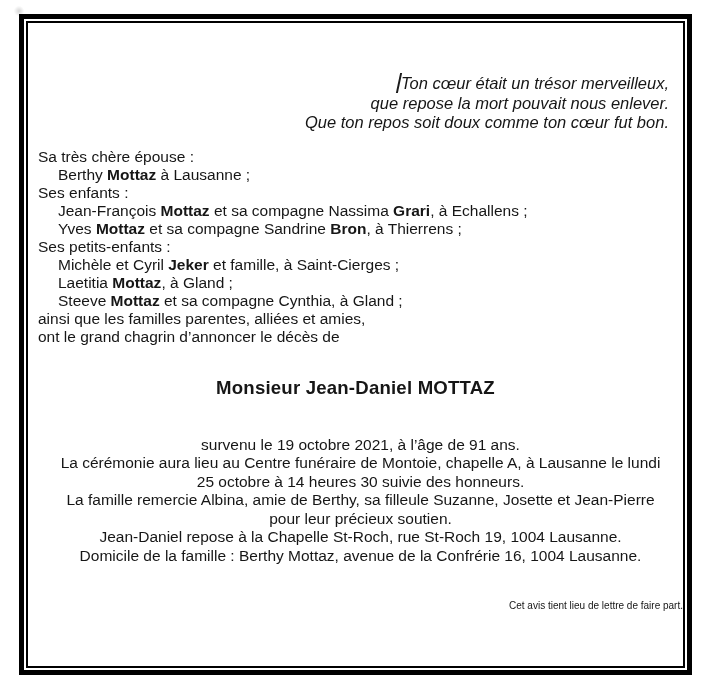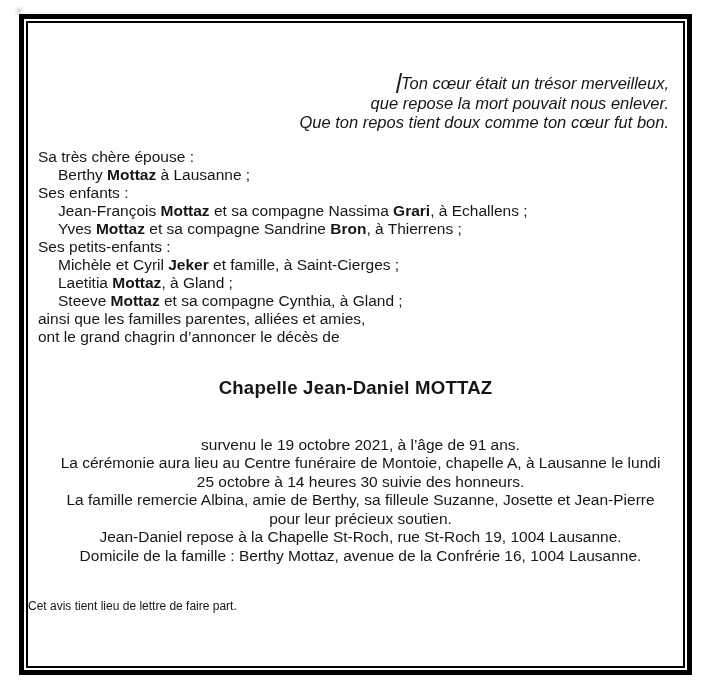--- a/index.html
+++ b/index.html
@@ -76,32 +76,32 @@
   .details {
     margin-top: 37px;
     padding-left: 10px;
     font-size: 15.5px;
     line-height: 18.5px;
     white-space: pre;
     text-align: center;
   }
   .closing {
     margin-top: 32px;
-    text-align: left;
-    font-size: 12px;
+    text-align: right;
+    font-size: 10px;
     line-height: 18.5px;
   }
 </style>
 </head>
 <body>
 
 <div class="page">
   <div class="scan-noise"></div>
   <div class="frame">
     <div class="frame-inner">
-      <div class="epigraph"><div><span class="cursor"></span>Ton cœur était un trésor merveilleux,</div><div>que repose la mort pouvait nous enlever.</div><div>Que ton repos tient doux comme ton cœur fut bon.</div></div>
+      <div class="epigraph"><div><span class="cursor"></span>Ton cœur était un trésor merveilleux,</div><div>que repose la mort pouvait nous enlever.</div><div>Que ton repos soit doux comme ton cœur fut bon.</div></div>
       <div class="family"><div><span>Sa très chère épouse :</span></div><div class="ind"><span>Berthy </span><span class="b">Mottaz</span><span> à Lausanne ;</span></div><div><span>Ses enfants :</span></div><div class="ind"><span>Jean-François </span><span class="b">Mottaz</span><span> et sa compagne Nassima </span><span class="b">Grari</span><span>, à Echallens ;</span></div><div class="ind"><span>Yves </span><span class="b">Mottaz</span><span> et sa compagne Sandrine </span><span class="b">Bron</span><span>, à Thierrens ;</span></div><div><span>Ses petits-enfants :</span></div><div class="ind"><span>Michèle et Cyril </span><span class="b">Jeker</span><span> et famille, à Saint-Cierges ;</span></div><div class="ind"><span>Laetitia </span><span class="b">Mottaz</span><span>, à Gland ;</span></div><div class="ind"><span>Steeve </span><span class="b">Mottaz</span><span> et sa compagne Cynthia, à Gland ;</span></div><div><span>ainsi que les familles parentes, alliées et amies,</span></div><div><span>ont le grand chagrin d’annoncer le décès de</span></div></div>
-      <div class="title">Chapelle Jean-Daniel MOTTAZ</div>
+      <div class="title">Monsieur Jean-Daniel MOTTAZ</div>
       <div class="details"><div>survenu le 19 octobre 2021, à l’âge de 91 ans.</div><div>La cérémonie aura lieu au Centre funéraire de Montoie, chapelle A, à Lausanne le lundi</div><div>25 octobre à 14 heures 30 suivie des honneurs.</div><div>La famille remercie Albina, amie de Berthy, sa filleule Suzanne, Josette et Jean-Pierre</div><div>pour leur précieux soutien.</div><div>Jean-Daniel repose à la Chapelle St-Roch, rue St-Roch 19, 1004 Lausanne.</div><div>Domicile de la famille : Berthy Mottaz, avenue de la Confrérie 16, 1004 Lausanne.</div></div>
       <div class="closing">Cet avis tient lieu de lettre de faire part.</div>
     </div>
   </div>
 </div>
 
 </body></html>

